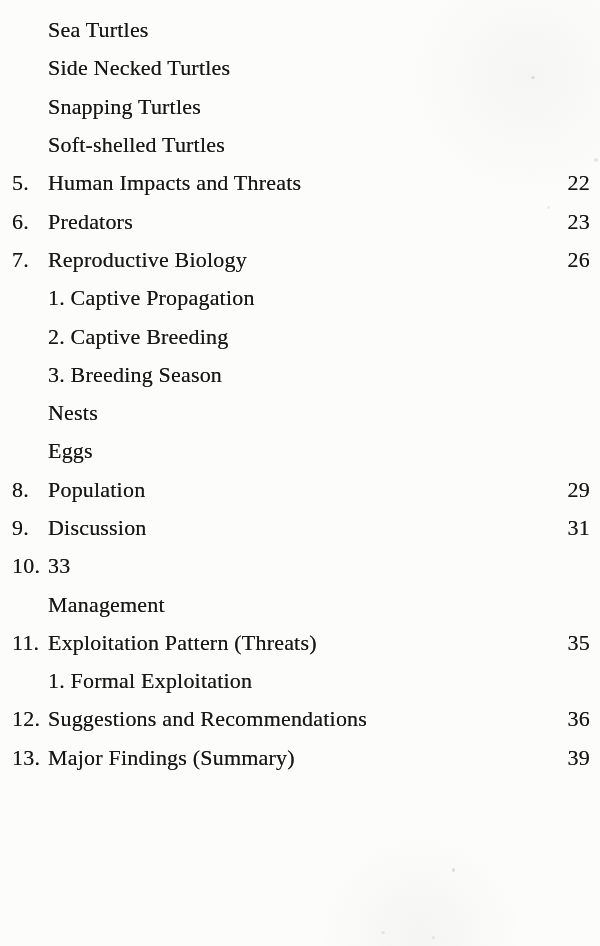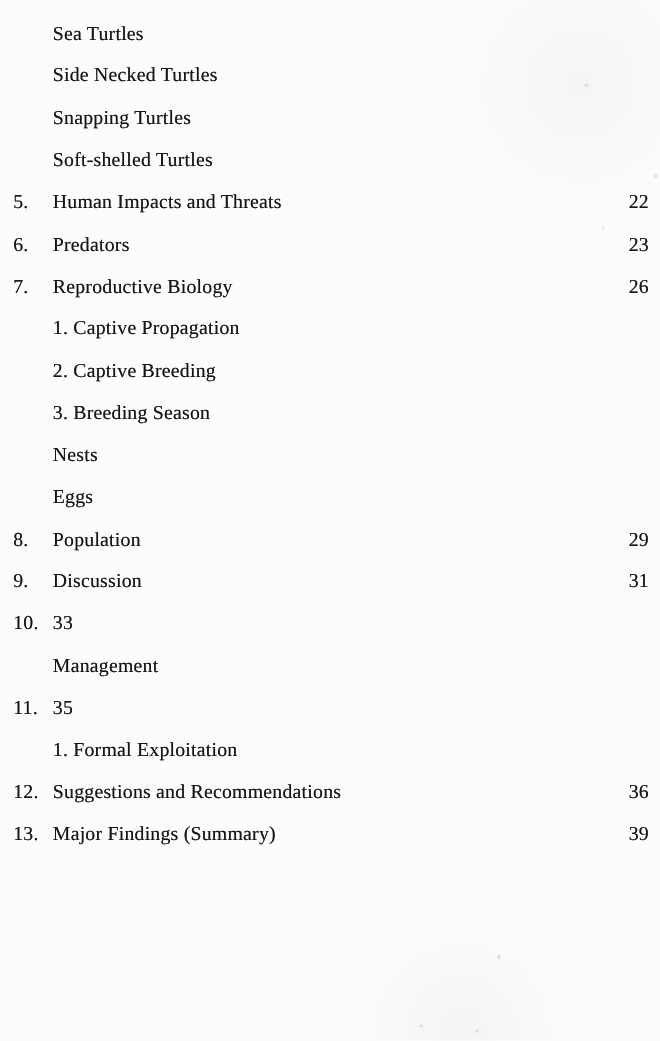--- a/index.html
+++ b/index.html
@@ -23,21 +23,21 @@
     box-sizing: border-box;
     background:
       radial-gradient(circle at 88% 8%, rgba(120,120,120,0.05), rgba(0,0,0,0) 12%),
       radial-gradient(circle at 70% 99%, rgba(120,120,120,0.06), rgba(0,0,0,0) 10%),
       #fcfcfb;
   }
   .row {
     display: flex;
     align-items: center;
     height: 38.3px;
-    font-size: 18px;
+    font-size: 22px;
     line-height: 1;
     letter-spacing: 0.2px;
     text-shadow: 0 0 0.6px rgba(10,10,10,0.65);
     white-space: nowrap;
   }
   .num {
     flex: 0 0 36px;
     width: 36px;
   }
   .label {
@@ -146,20 +146,21 @@
     <span class="num">10.</span>
     <span class="pagecol">33</span>
   </div>
   <div class="row">
     <span class="num"></span>
     <span class="label">Management</span>
     <span class="pagecol"></span>
   </div>
   <div class="row">
     <span class="num">11.</span>
+    <span class="label">Exploitation Pattern (Threats)</span>
     <span class="pagecol">35</span>
   </div>
   <div class="row">
     <span class="num"></span>
     <span class="label">1. Formal Exploitation</span>
     <span class="pagecol"></span>
   </div>
   <div class="row">
     <span class="num">12.</span>
     <span class="label">Suggestions and Recommendations</span>

